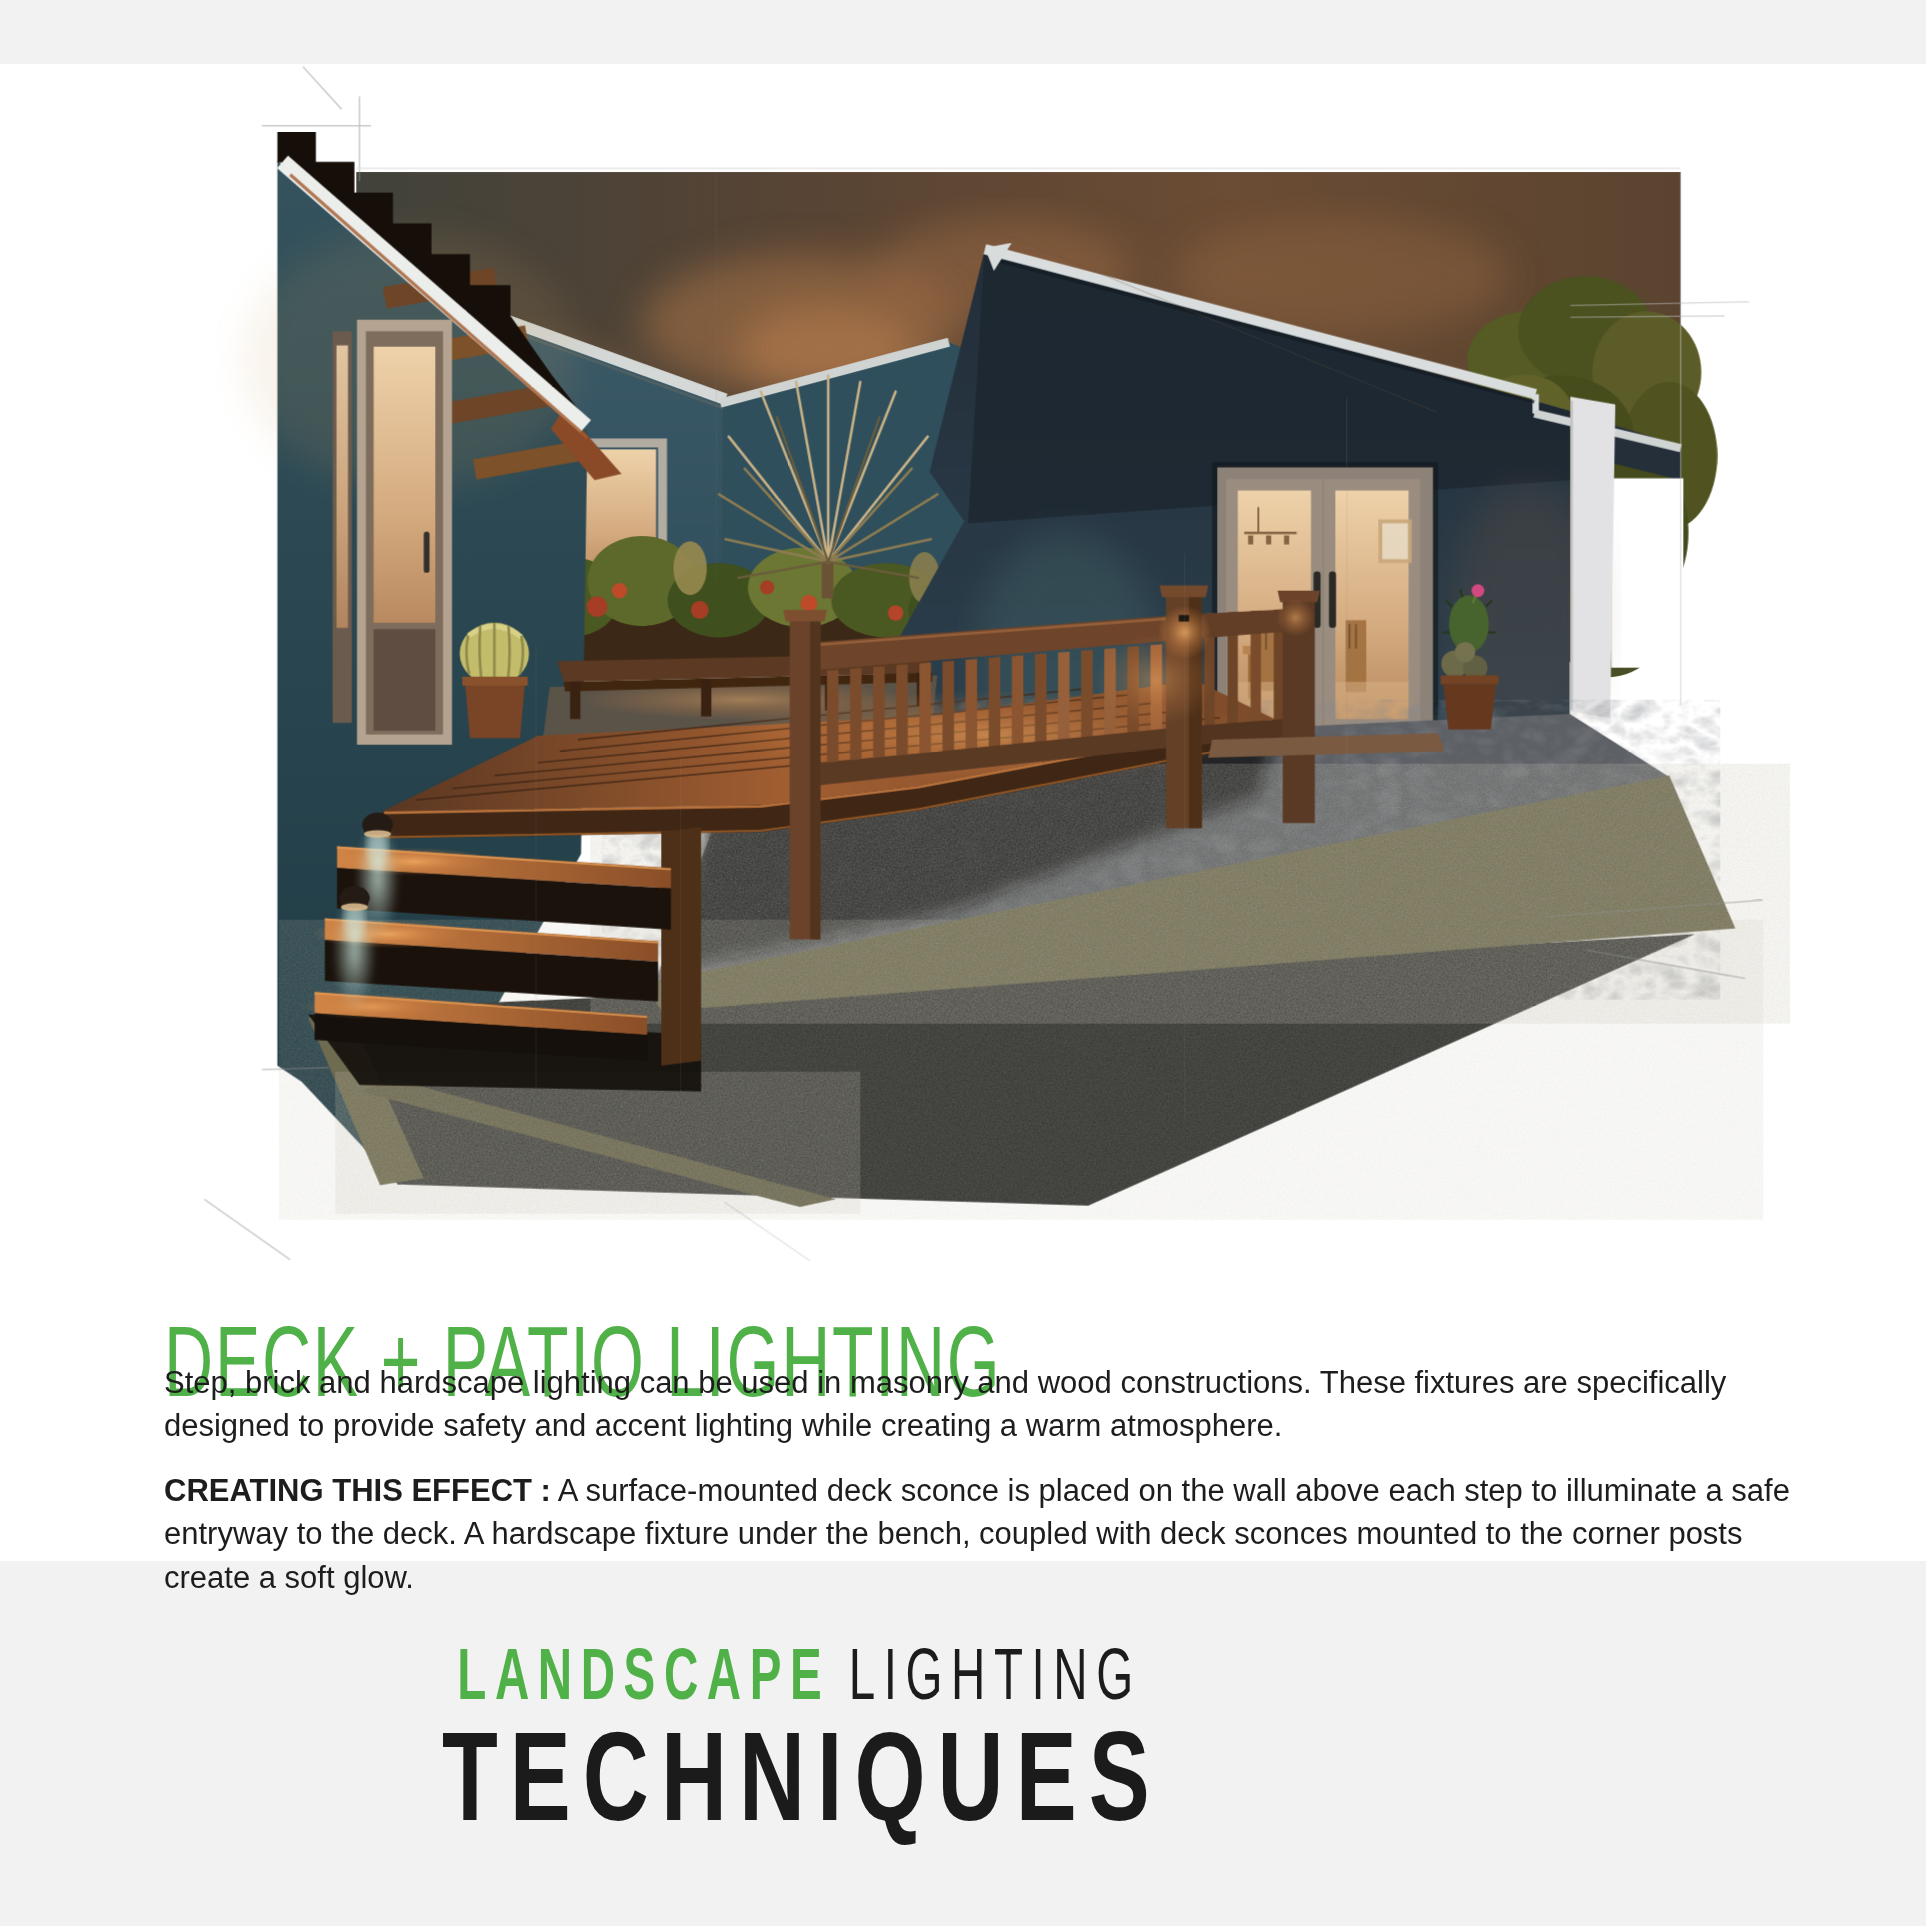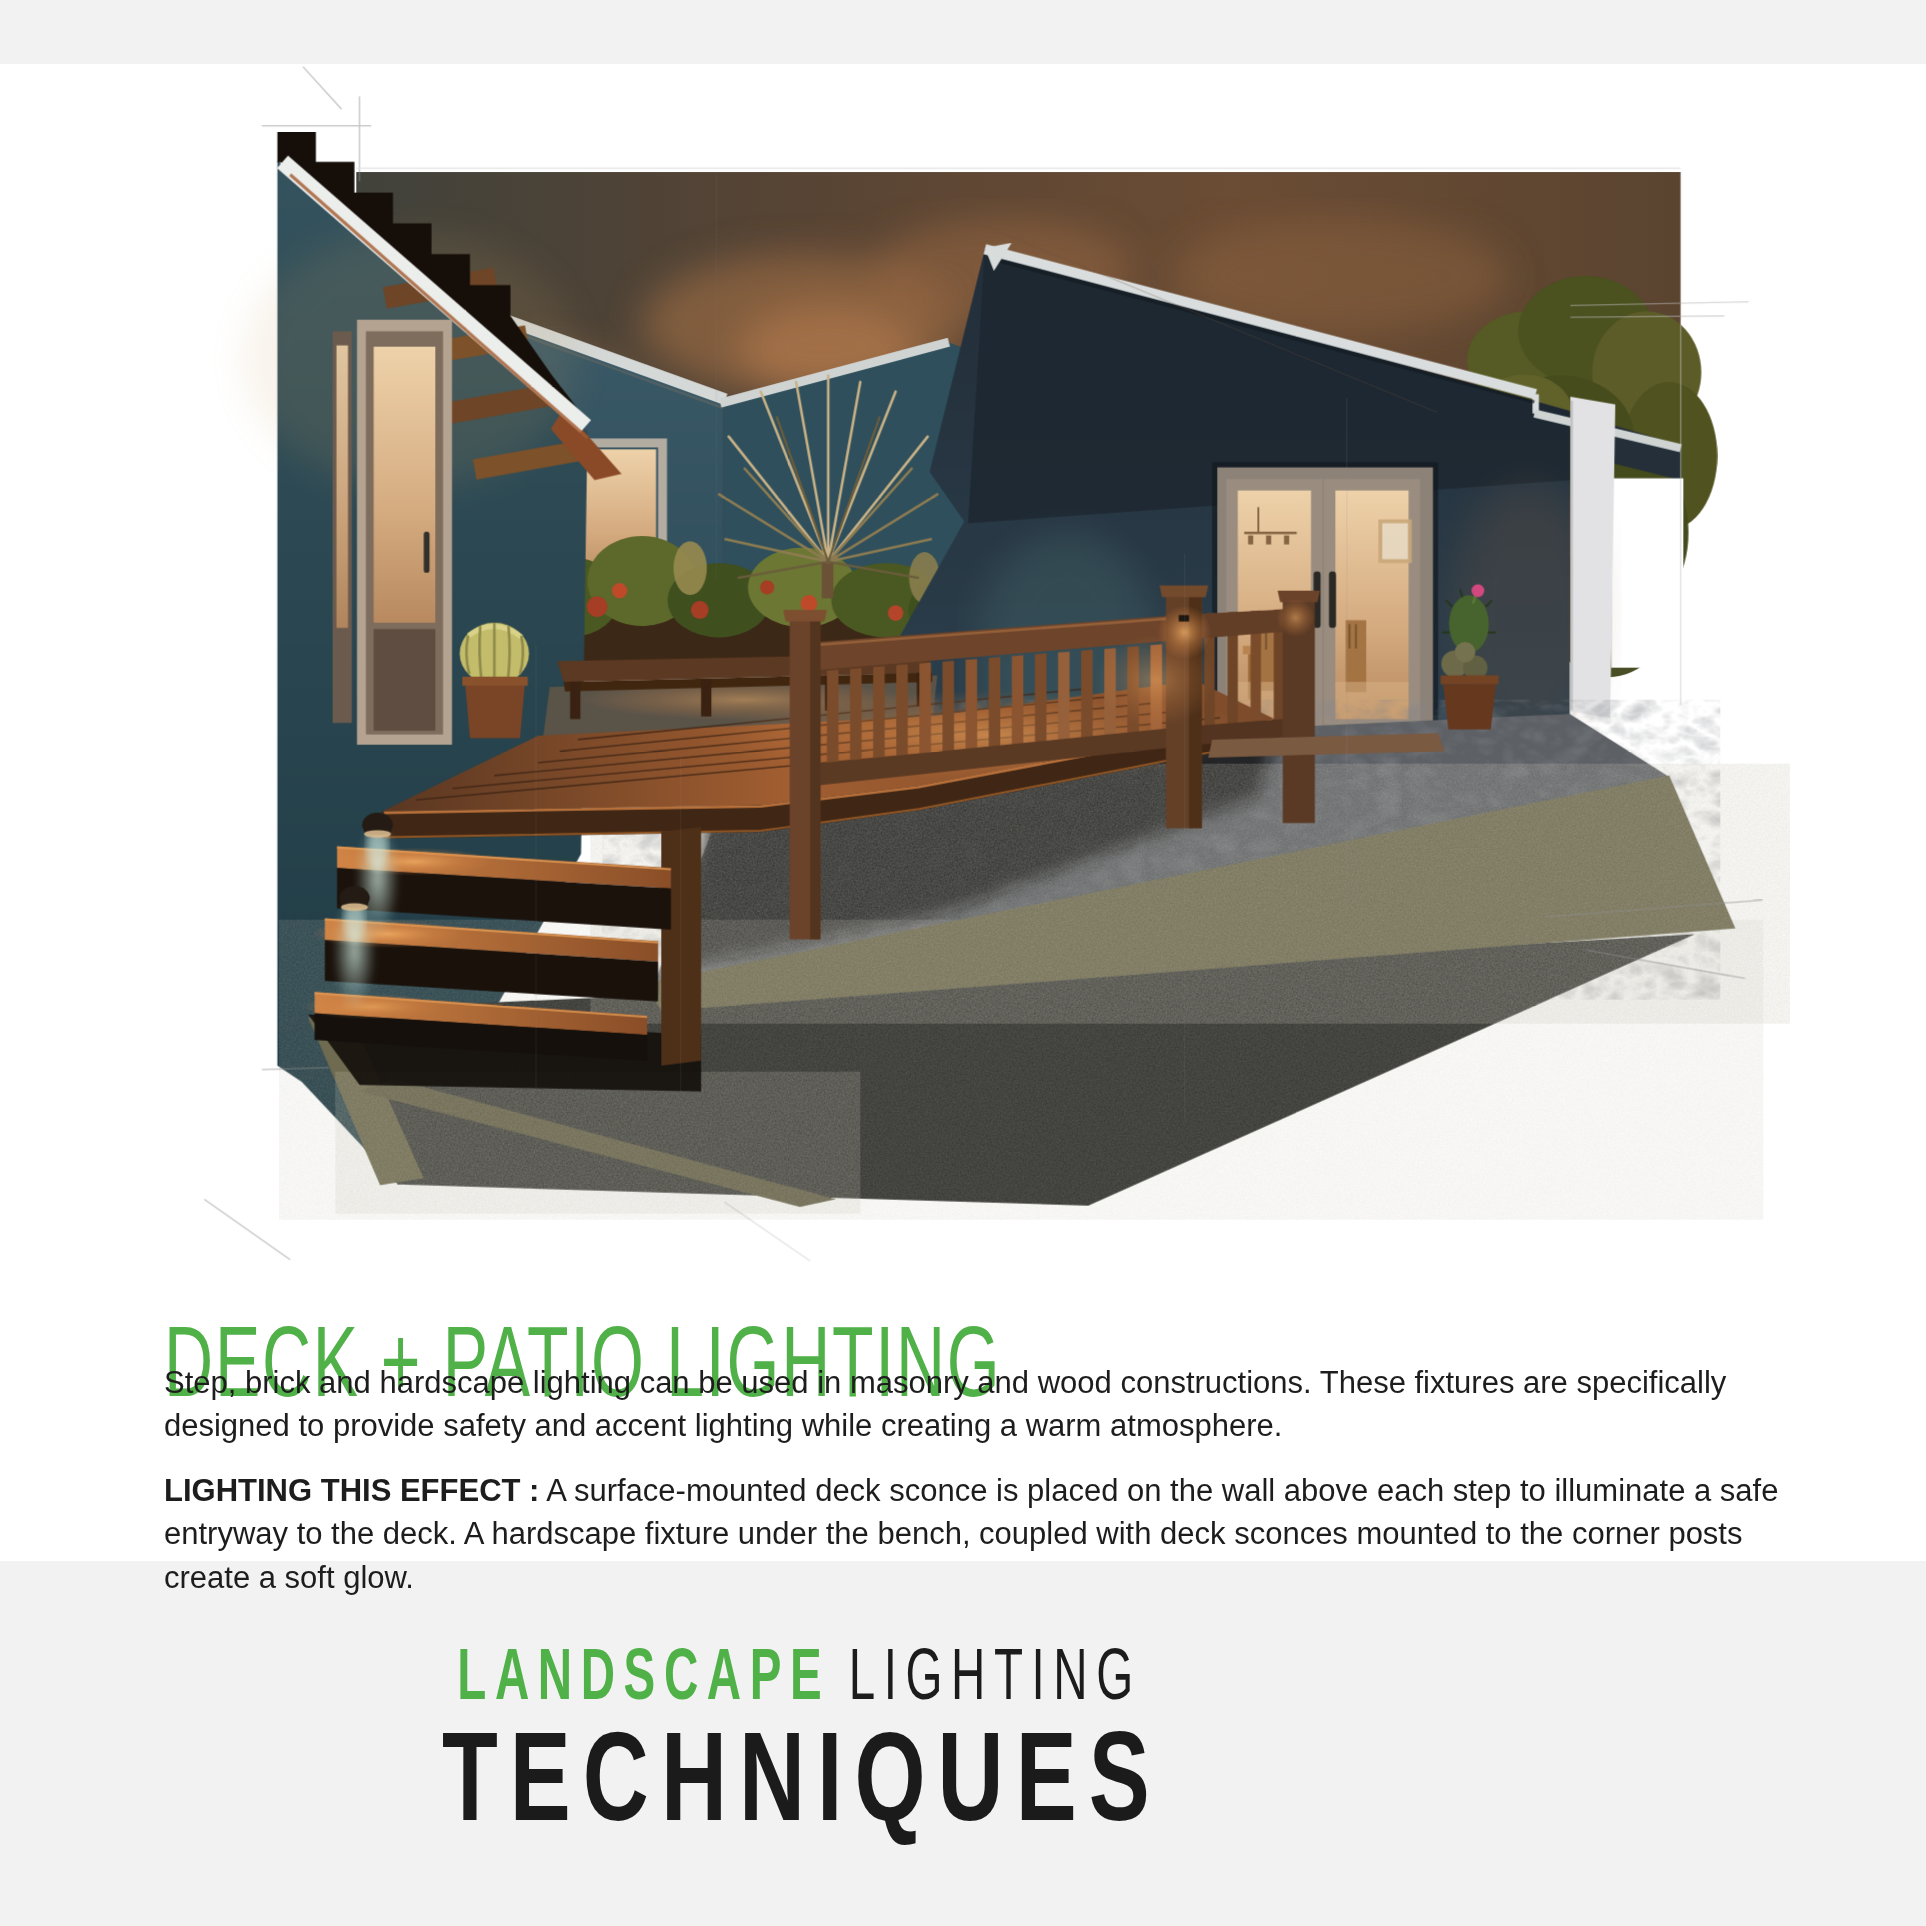--- a/index.html
+++ b/index.html
@@ -410,21 +410,21 @@
     <line x1="2408" y1="1428" x2="2745" y2="1402"></line>
     <line x1="2470" y1="1480" x2="2718" y2="1524"></line>
     <line x1="1128" y1="1872" x2="1262" y2="1964" opacity="0.45"></line>
   </g>
 </svg>
 
 <h1 id="headline" class="text-col"><span class="condense">DECK + PATIO LIGHTING</span></h1>
 
 <p id="para1" class="text-col">Step, brick and hardscape lighting can be used in masonry and wood constructions. These fixtures are specifically designed to provide safety and accent lighting while creating a warm atmosphere.</p>
 
-<p id="para2" class="text-col"><span class="bold-label">LIGHTING THIS EFFECT :</span><span> A surface-mounted deck sconce is placed on the wall above each step to illuminate a safe entryway to the deck. A hardscape fixture under the bench, coupled with deck sconces mounted to the corner posts create a soft glow.</span></p>
+<p id="para2" class="text-col"><span class="bold-label">CREATING THIS EFFECT :</span><span> A surface-mounted deck sconce is placed on the wall above each step to illuminate a safe entryway to the deck. A hardscape fixture under the bench, coupled with deck sconces mounted to the corner posts create a soft glow.</span></p>
 
 <div id="footer-brand">
   <span class="condense-c"><span id="brand-landscape">LANDSCAPE</span><span id="brand-lighting">LIGHTING</span></span>
 </div>
 
 <div id="footer-title">
   <span class="condense-c">TECHNIQUES</span>
 </div>
 
 

